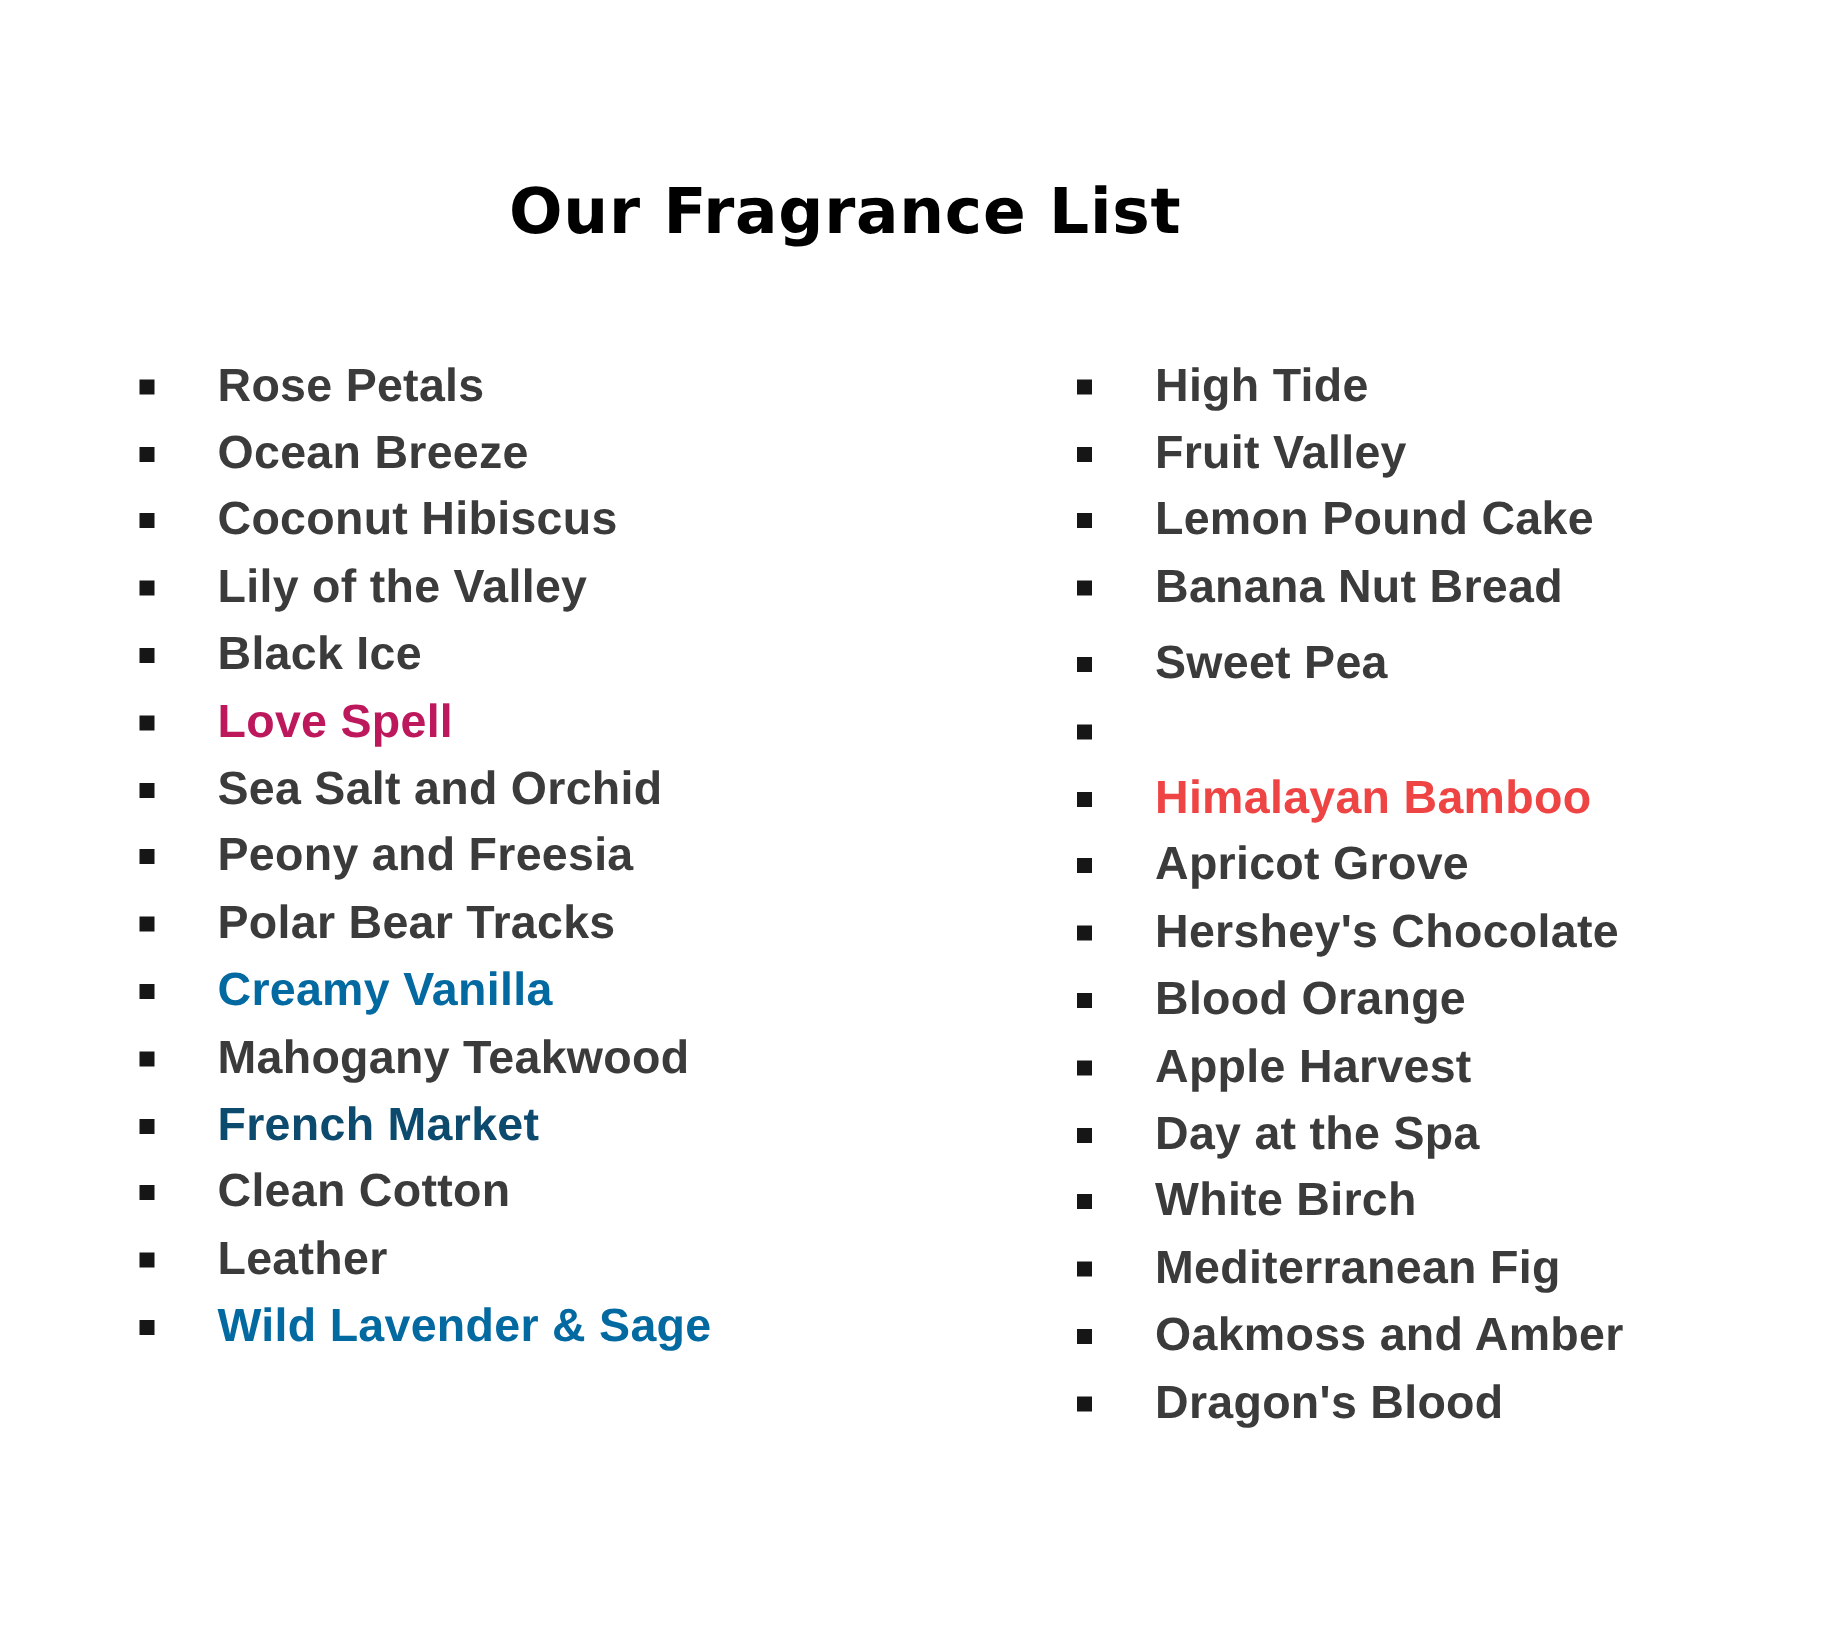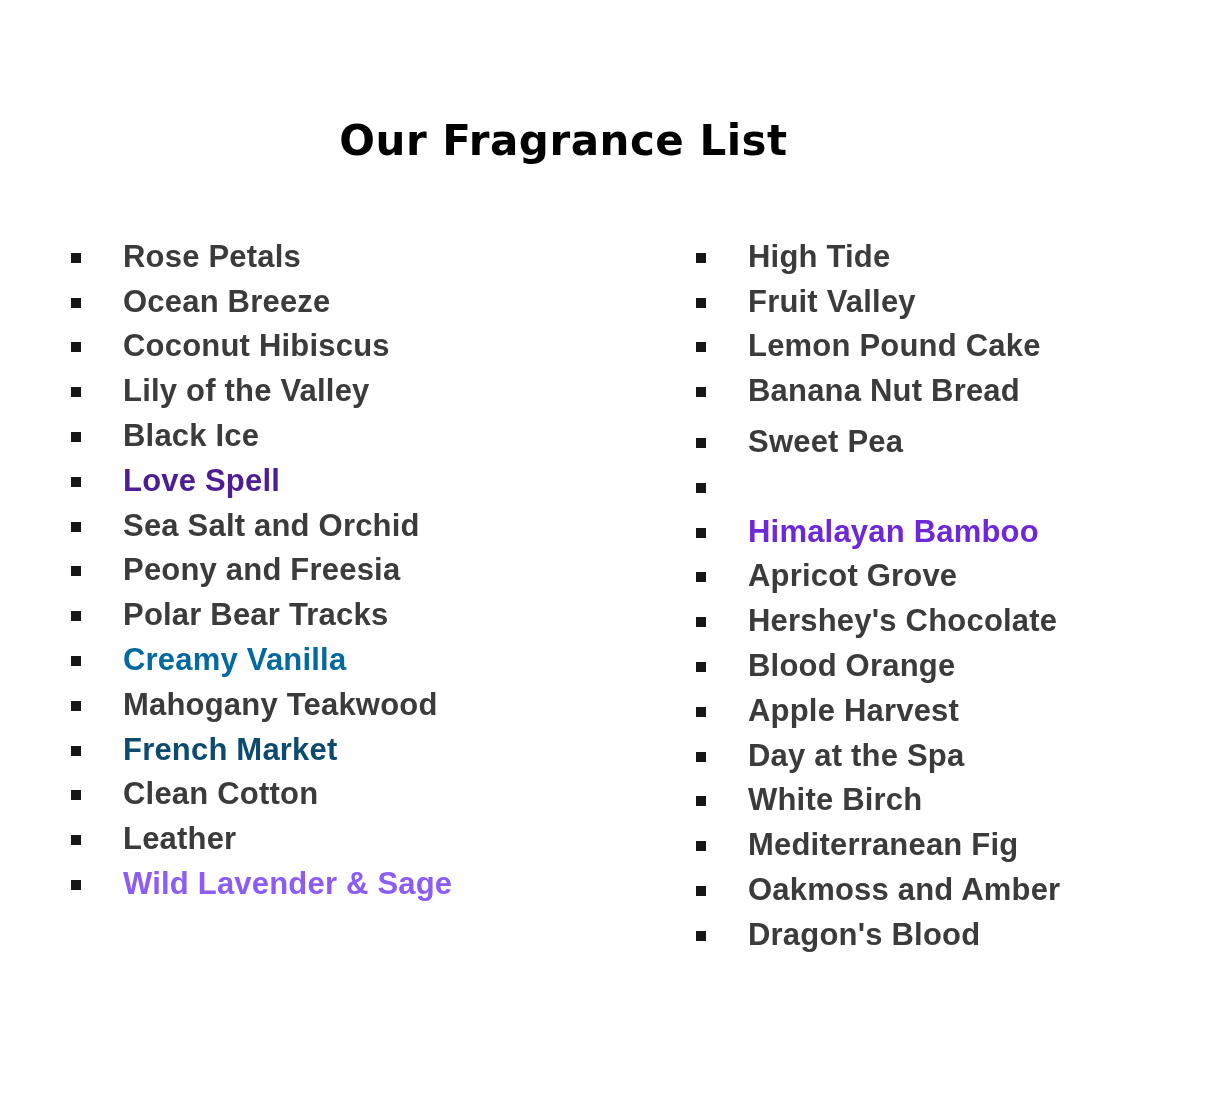--- a/index.html
+++ b/index.html
@@ -27,21 +27,21 @@
     font-size: 42px;
     line-height: 1.2;
     font-weight: 800;
     letter-spacing: 0.5px;
     color: #000000;
     font-family: "DejaVu Sans", "Liberation Sans", sans-serif;
   }
   .columns {
     display: flex;
     margin-top: 68px;
-    padding-left: 71px;
+    padding-left: 93px;
   }
   .col {
     list-style: none;
     margin: 0;
     padding: 0;
   }
   .col-left  { width: 625px; flex: 0 0 auto; }
   .col-right { flex: 1 1 auto; }
   .item {
     height: 44.8px;
@@ -89,21 +89,21 @@
         <li class="item">
           <span class="bullet" style="background: rgb(22, 22, 22);"></span>
           <span class="label" style="color: rgb(59, 59, 59);">Lily of the Valley</span>
         </li>
         <li class="item">
           <span class="bullet" style="background: rgb(22, 22, 22);"></span>
           <span class="label" style="color: rgb(59, 59, 59);">Black Ice</span>
         </li>
         <li class="item">
           <span class="bullet" style="background: rgb(22, 22, 22);"></span>
-          <span class="label" style="color: #4c1d95;">Love Spell</span>
+          <span class="label" style="color: #be185d;">Love Spell</span>
         </li>
         <li class="item">
           <span class="bullet" style="background: rgb(22, 22, 22);"></span>
           <span class="label" style="color: rgb(59, 59, 59);">Sea Salt and Orchid</span>
         </li>
         <li class="item">
           <span class="bullet" style="background: rgb(22, 22, 22);"></span>
           <span class="label" style="color: rgb(59, 59, 59);">Peony and Freesia</span>
         </li>
         <li class="item">
@@ -125,21 +125,21 @@
         <li class="item">
           <span class="bullet" style="background: rgb(22, 22, 22);"></span>
           <span class="label" style="color: rgb(59, 59, 59);">Clean Cotton</span>
         </li>
         <li class="item">
           <span class="bullet" style="background: rgb(22, 22, 22);"></span>
           <span class="label" style="color: rgb(59, 59, 59);">Leather</span>
         </li>
         <li class="item">
           <span class="bullet" style="background: rgb(22, 22, 22);"></span>
-          <span class="label" style="color: #8b5cf6;">Wild Lavender &amp; Sage</span>
+          <span class="label" style="color: #0369a1;">Wild Lavender &amp; Sage</span>
         </li>
       </ul>
     <ul class="col col-right">
         <li class="item">
           <span class="bullet" style="background: rgb(22, 22, 22);"></span>
           <span class="label" style="color: rgb(59, 59, 59);">High Tide</span>
         </li>
         <li class="item">
           <span class="bullet" style="background: rgb(22, 22, 22);"></span>
           <span class="label" style="color: rgb(59, 59, 59);">Fruit Valley</span>
@@ -154,21 +154,21 @@
         </li>
         <li class="item">
           <span class="bullet" style="background: rgb(22, 22, 22);"></span>
           <span class="label" style="color: rgb(59, 59, 59);">Sweet Pea</span>
         </li>
         <li class="item">
           <span class="bullet" style="background: rgb(22, 22, 22);"></span>
         </li>
         <li class="item">
           <span class="bullet" style="background: rgb(22, 22, 22);"></span>
-          <span class="label" style="color: #6d28d9; text-align: center;">Himalayan Bamboo</span>
+          <span class="label" style="color: #ef4444; text-align: center;">Himalayan Bamboo</span>
         </li>
         <li class="item">
           <span class="bullet" style="background: rgb(22, 22, 22);"></span>
           <span class="label" style="color: rgb(59, 59, 59);">Apricot Grove</span>
         </li>
         <li class="item">
           <span class="bullet" style="background: rgb(22, 22, 22);"></span>
           <span class="label" style="color: rgb(59, 59, 59);">Hershey's Chocolate</span>
         </li>
         <li class="item">

